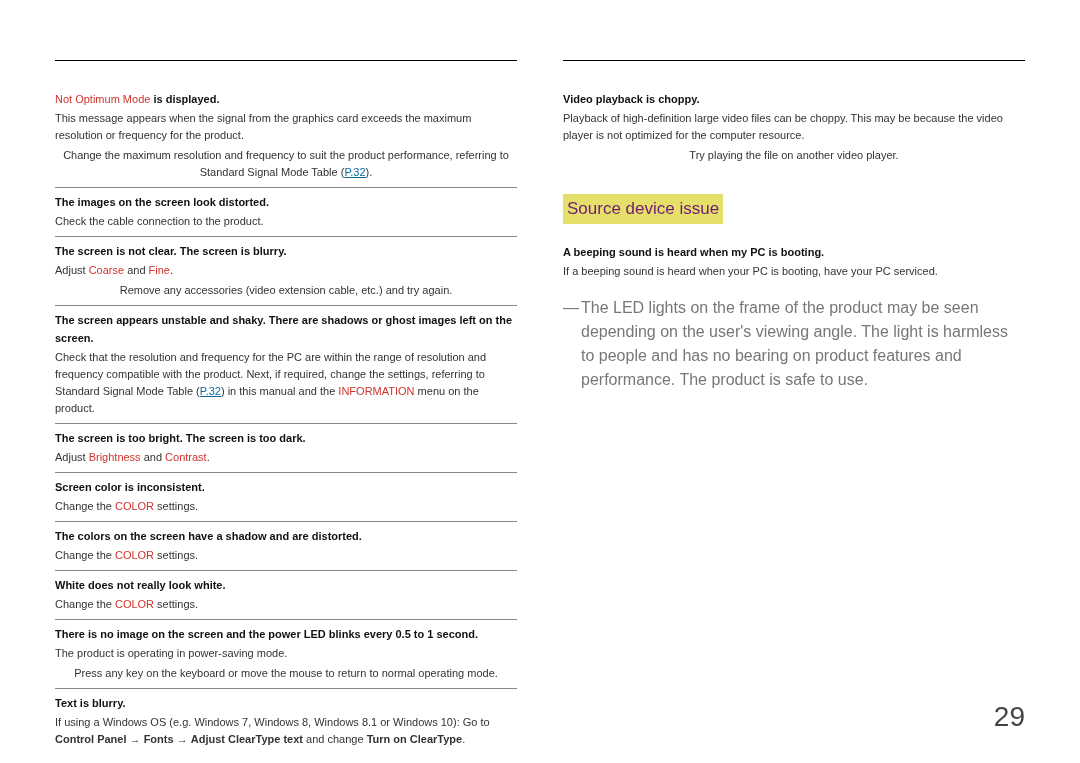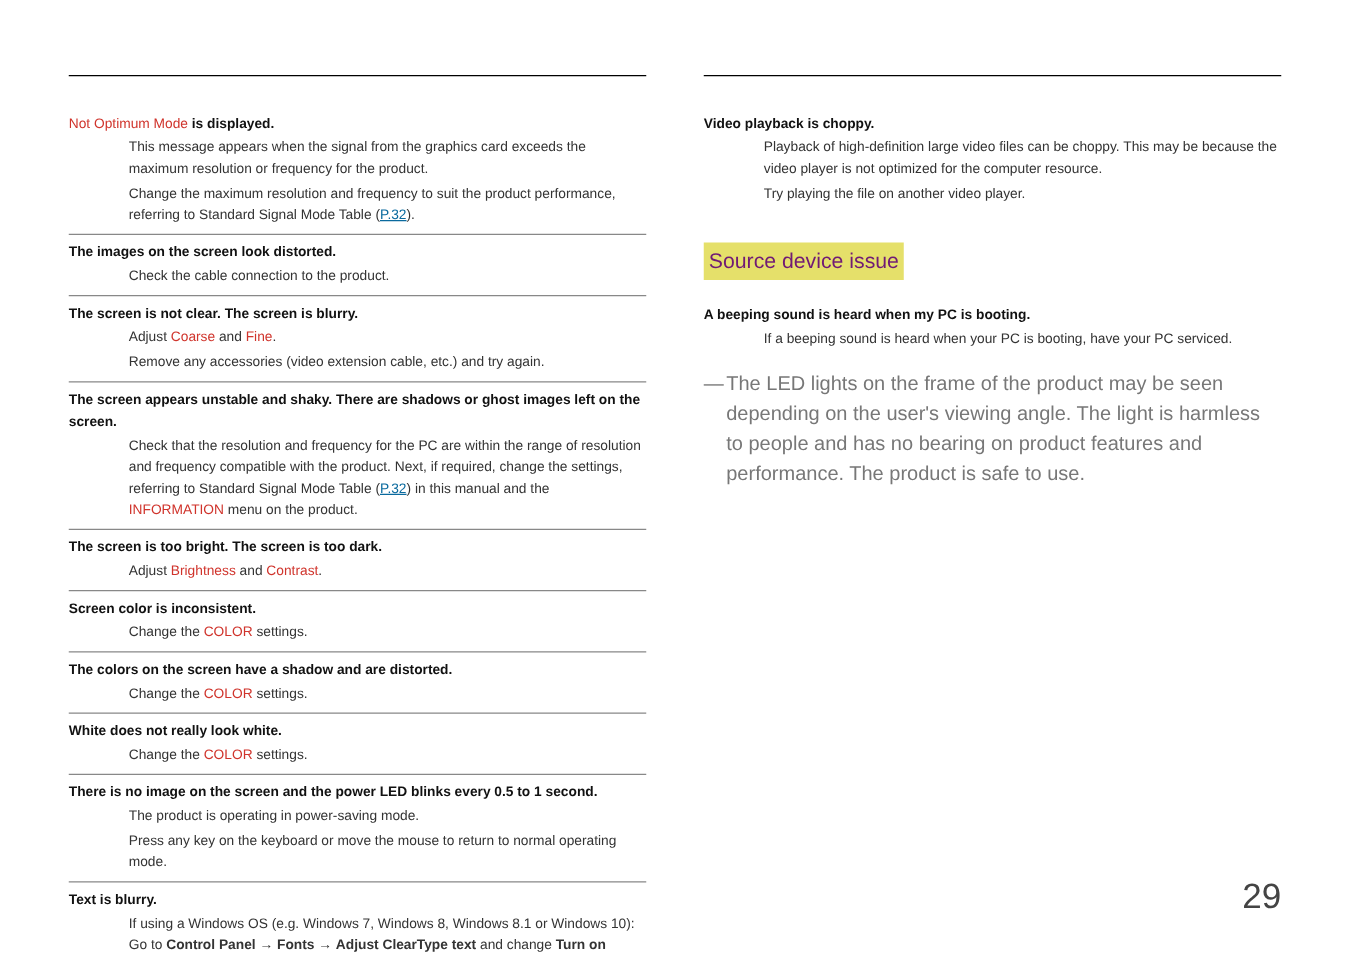--- a/index.html
+++ b/index.html
@@ -14,22 +14,22 @@
   }
   .col {
     flex: 1;
     border-top: 1.5px solid #000;
     padding-top: 24px;
     font-size: 11px;
     line-height: 1.55;
   }
   .qa { border-bottom: 1px solid #888; padding: 6px 0 6px 0; }
   .q { font-weight: 600; color: #111; margin-bottom: 2px; }
-  .a { color: #333; margin-left: 48px; }
-  .a + .a { margin-top: 3px; }
+  .a { color: #333; }
+  .a + .a { margin-top: 3px; text-align: center; }
   .red { color: #d0342c; font-weight: 500; }
   .hl { background: #e5e06a; padding: 2px 4px 1px 4px; font-size: 17px; font-weight: 500; color: #701a75; display: inline-block; }
   .h2wrap { margin: 24px 0 14px 0; }
   .link { color: #0a6a9e; text-decoration: underline; }
   .b { font-weight: 600; }
   .footnote {
     margin-top: 10px;
     padding-left: 18px;
     position: relative;
     font-size: 16px;

